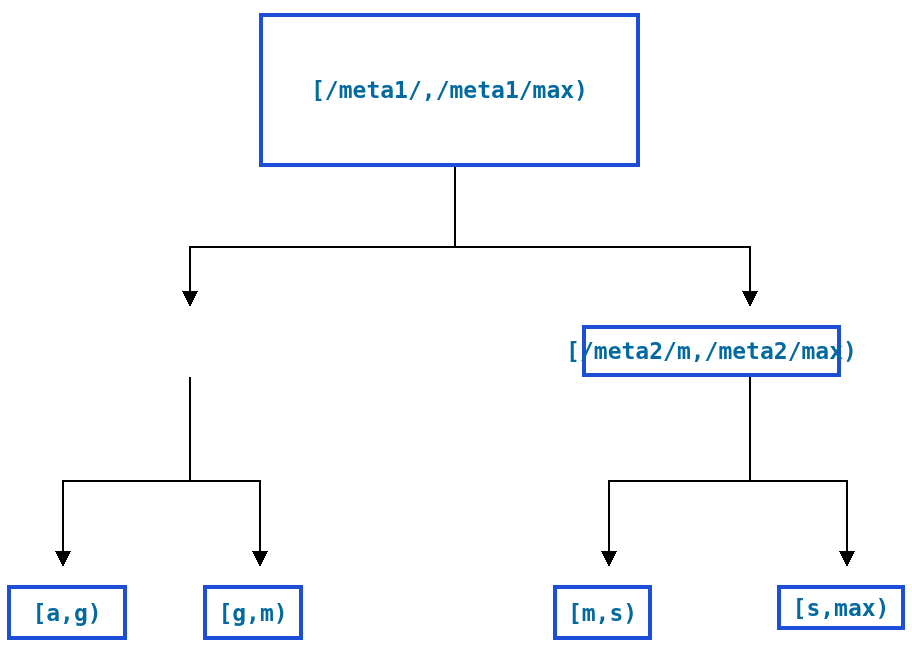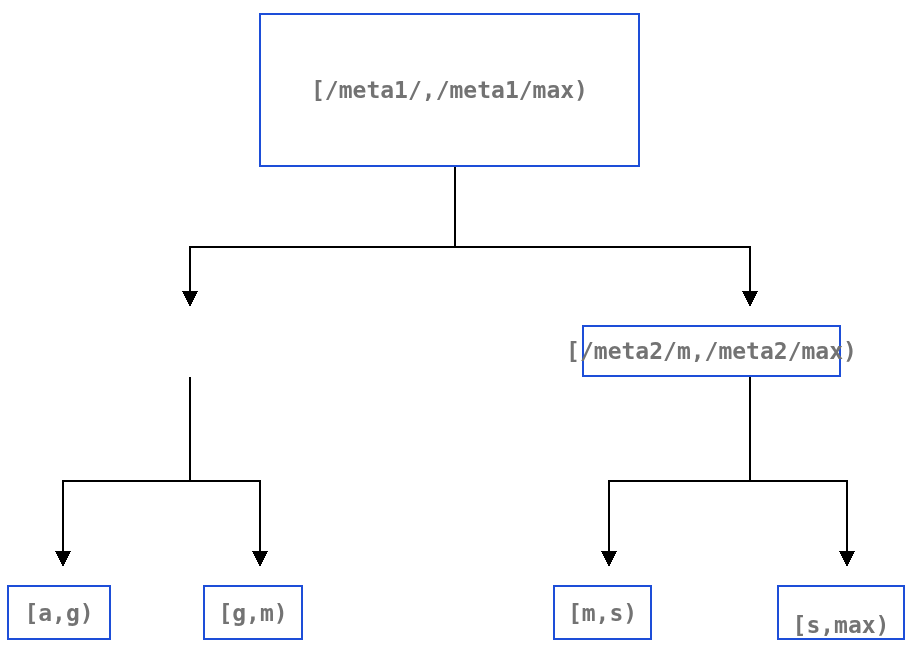--- a/index.html
+++ b/index.html
@@ -17,38 +17,38 @@
   .connector-layer {
     position: absolute;
     left: 0;
     top: 0;
     width: 912px;
     height: 652px;
   }
   .node {
     position: absolute;
     box-sizing: border-box;
-    border: 2px solid #1d4ed8;
+    border: 4px solid #1d4ed8;
     background: #ffffff;
     display: flex;
     align-items: center;
     justify-content: center;
     font-family: "DejaVu Sans Mono", "Liberation Mono", monospace;
     font-weight: bold;
     font-size: 23px;
-    color: #737373;
+    color: #0369a1;
     white-space: nowrap;
   }
   .node-root      { left: 259px; top: 13px;  width: 381px; height: 154px; }
   .node-left      { left: 23px;  top: 325px; width: 322px; height: 52px;  }
   .node-right     { left: 582px; top: 325px; width: 259px; height: 52px;  }
-  .node-leaf-ag   { left: 7px;   top: 585px; width: 104px; height: 55px;  }
+  .node-leaf-ag   { left: 7px;   top: 585px; width: 120px; height: 55px;  }
   .node-leaf-gm   { left: 203px; top: 585px; width: 100px; height: 55px;  }
   .node-leaf-ms   { left: 553px; top: 585px; width: 99px;  height: 55px;  }
-  .node-leaf-smax { left: 777px; top: 585px; width: 128px; height: 55px; align-items: flex-end;  }
+  .node-leaf-smax { left: 777px; top: 585px; width: 128px; height: 45px;  }
 </style>
 </head>
 <body>
 
 <div class="canvas">
 
   <svg class="connector-layer" width="912" height="652" viewBox="0 0 912 652" shape-rendering="crispEdges" fill="none" stroke="#000000" stroke-width="2">
 
     <g>
       <line x1="455" y1="167" x2="455" y2="247"></line>

